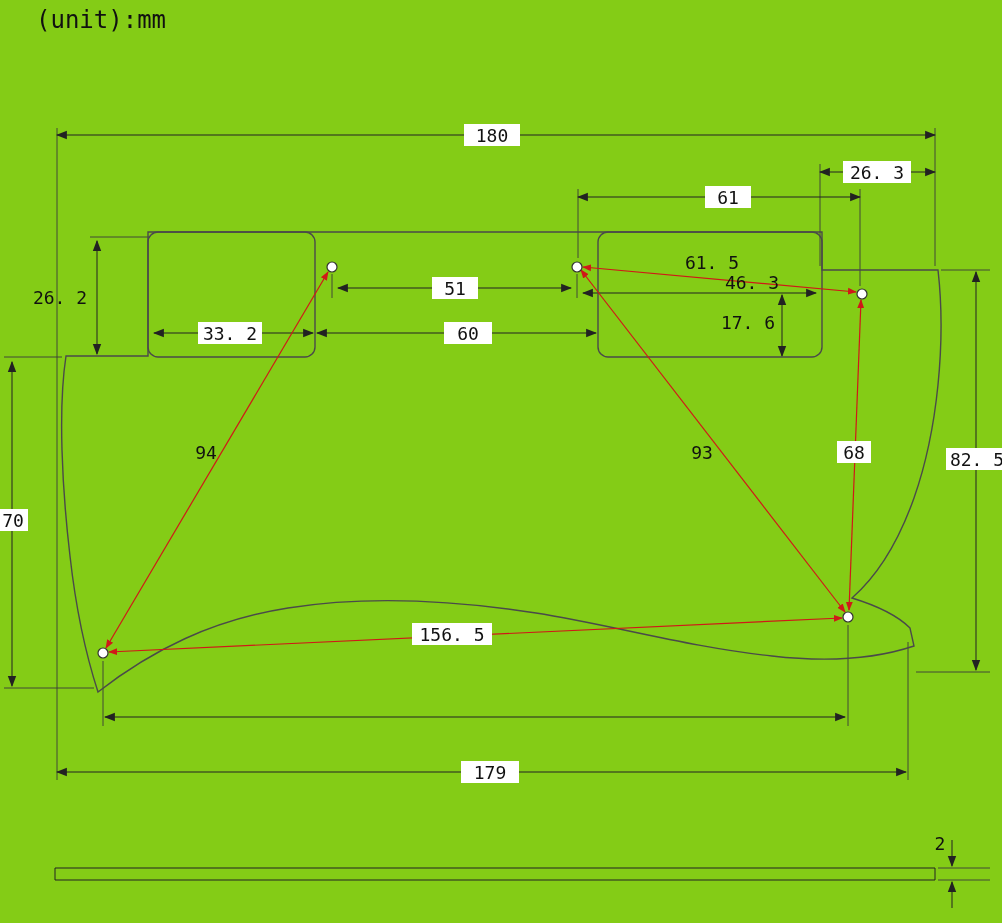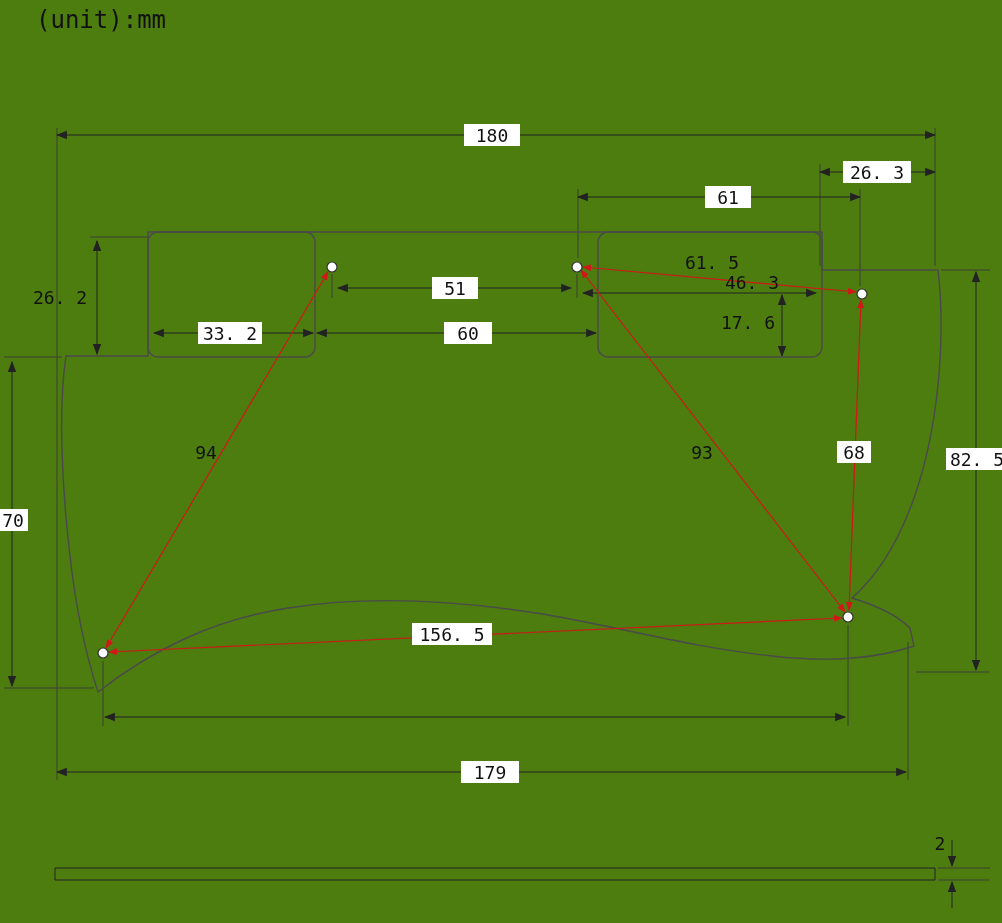--- a/index.html
+++ b/index.html
@@ -1,16 +1,16 @@
 <!DOCTYPE html>
 <html><head>
 <meta charset="utf-8">
 <style>
   html,body{margin:0;padding:0;background:#fff;}
-  .canvas{width:1002px;height:923px;background:#4d7c0f;position:relative;overflow:hidden;}
+  .canvas{width:1002px;height:923px;background:#84cc16;position:relative;overflow:hidden;}
   svg{display:block;}
   .dim-label{font-family:"DejaVu Sans Mono","DejaVu Sans",monospace;font-size:18px;fill:#111;}
   .unit-label{font-family:"DejaVu Sans Mono","DejaVu Sans",monospace;font-size:24px;fill:#111;}
   .ext{stroke:#3a3a3a;stroke-width:0.9;}
   .dim{stroke:#222;stroke-width:1;}
   .red{stroke:#d01818;stroke-width:1.2;}
   .shape{stroke:#4a4a4a;stroke-width:1.4;fill:none;}
   .hole{stroke:#333;stroke-width:1.2;fill:#fff;}
   .lblbg{fill:#fff;}
 </style>

